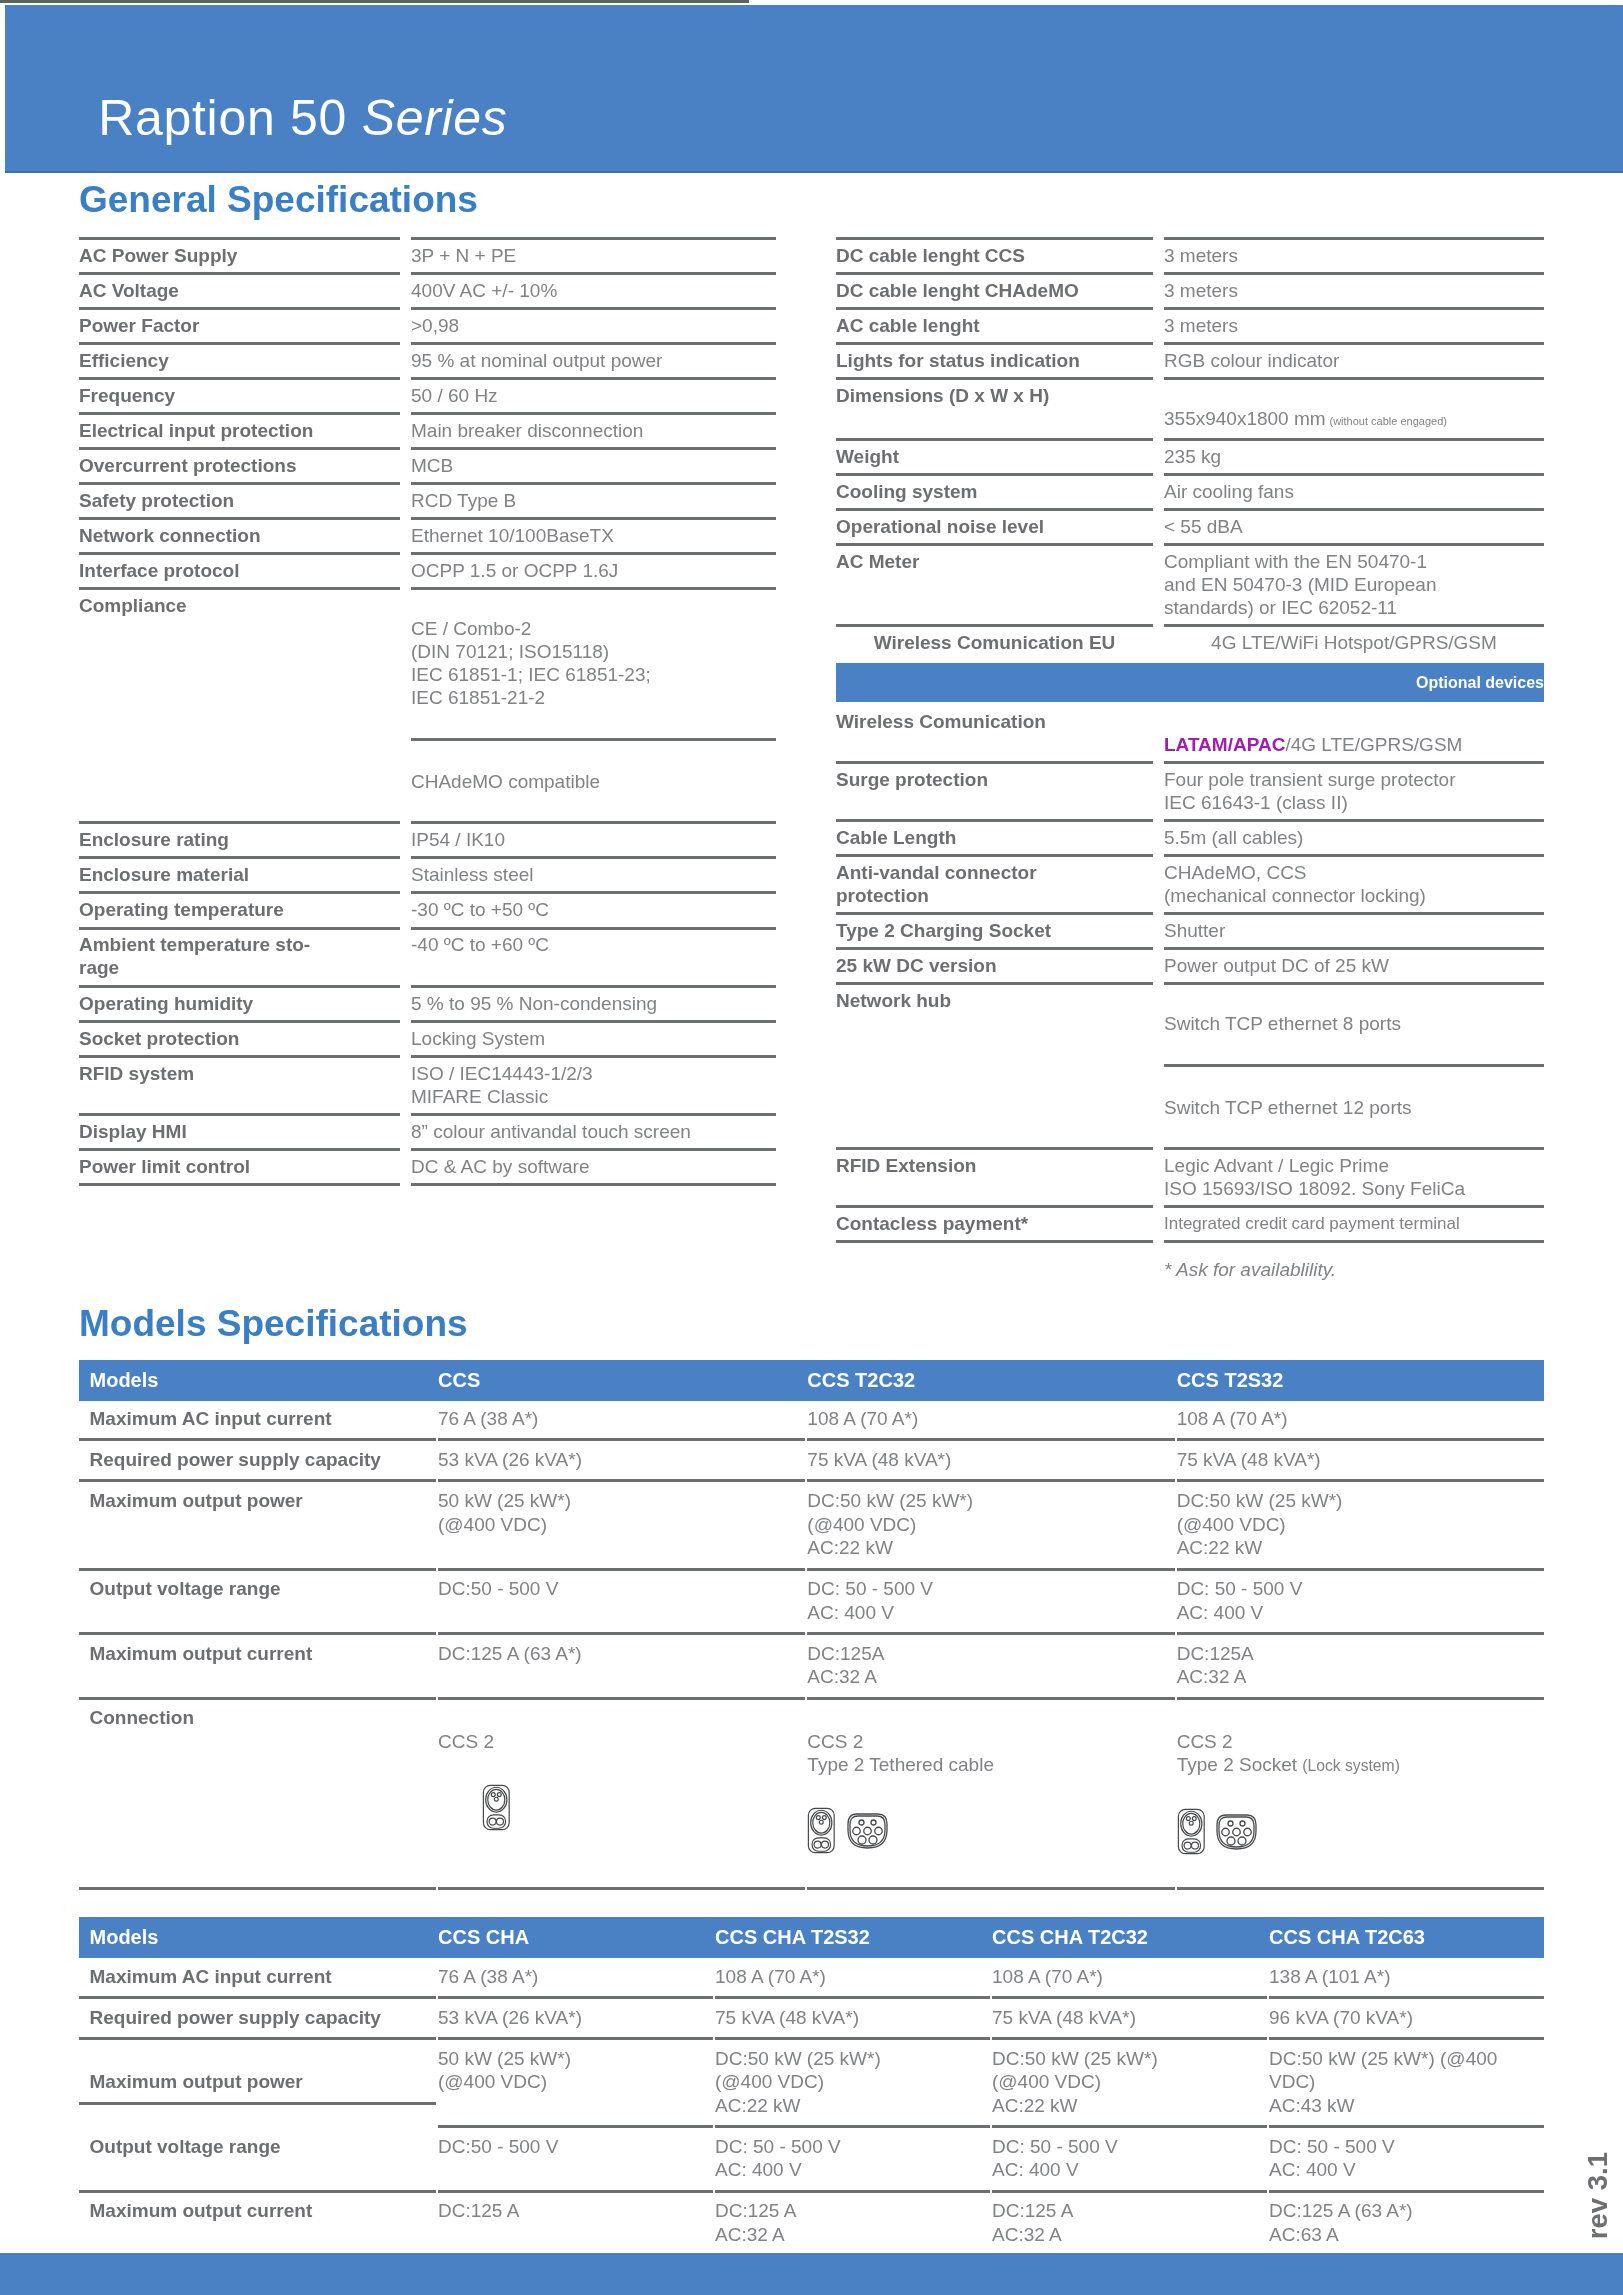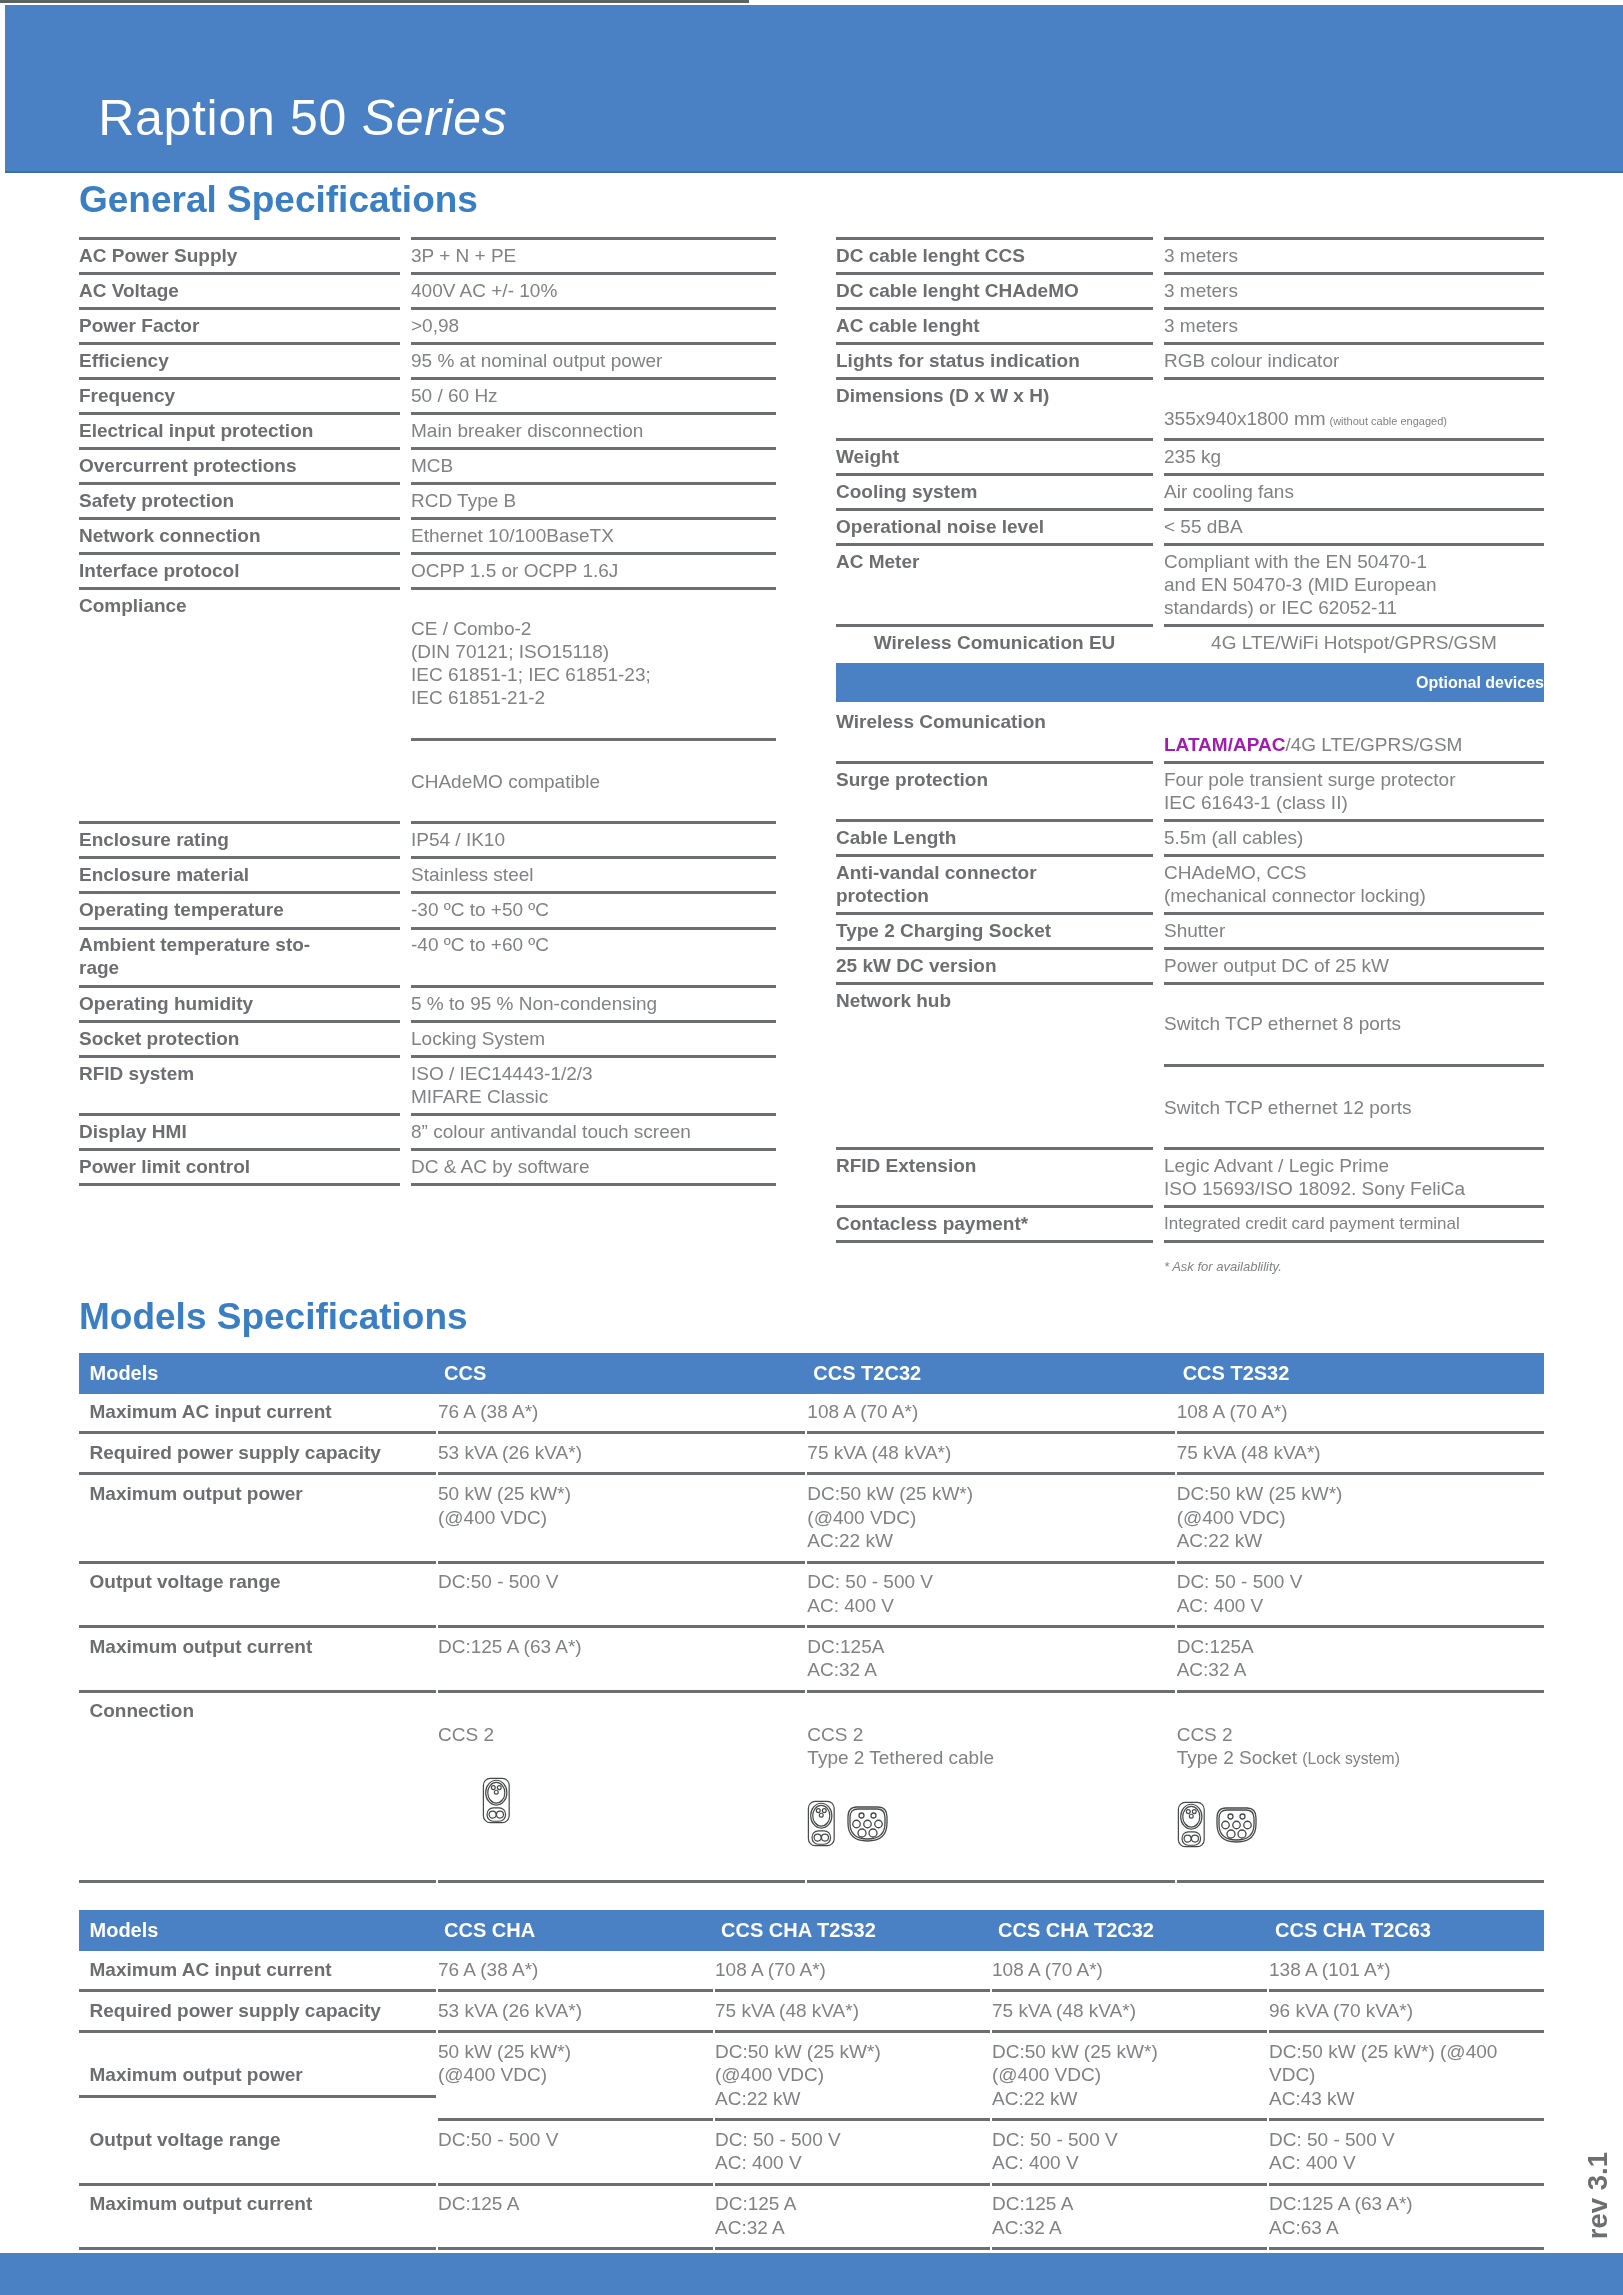--- a/index.html
+++ b/index.html
@@ -25,23 +25,23 @@
   .spec > .rule{padding:0;height:0;border-bottom:3.3px solid #6d6e71;}
   .lab{font-weight:700;color:#6d6e71;white-space:pre-line;padding-left:10.5px;}
   .val{color:#808285;white-space:pre-line;}
   .subrule{border-top:3.3px solid #6d6e71;margin:5.9px 0 5.9px 0;}
   .spec > .nb{border-bottom:none;text-align:center;}
   .spec > .optbar{grid-column:1 / -1;border-bottom:none;background:#4a81c5;color:#fff;
        font-weight:700;font-size:16px;padding:7.2px 0 8.5px 10.5px;margin:3.9px 0;text-align:right;}
   .tiny{font-size:11px;margin-left:3.9px;}
   .sm{font-size:17px;}
   .b{font-weight:700;color:#a21caf;}
-  .avail{margin:15.7px 0 0 328px;font-style:italic;color:#808285;font-size:13px;}
+  .avail{margin:15.7px 0 0 328px;font-style:italic;color:#808285;font-size:19px;}
   
-  .mhead{display:grid;column-gap:8px;background:#4a81c5;color:#fff;font-weight:700;
+  .mhead{display:grid;column-gap:2px;background:#4a81c5;color:#fff;font-weight:700;
          font-size:20px;align-items:center;height:41px;}
   .m1cols{grid-template-columns:357px 1fr 1fr 1fr;}
   .m2cols{grid-template-columns:357px 1fr 1fr 1fr 1fr;}
   .hlab{padding-left:10.5px;}
   .mbody{display:grid;column-gap:2px;font-size:19px;line-height:23.6px;}
   .mbody > div{border-bottom:3.3px solid #6d6e71;padding:6.5px 0 7.9px;}
   .mbody .lab{padding-left:10.5px;}
   .self-c{align-self:center;border-bottom:3.3px solid #6d6e71;}
   .t2gap{margin-top:27.5px;}
   .ctext{white-space:pre-line;}

